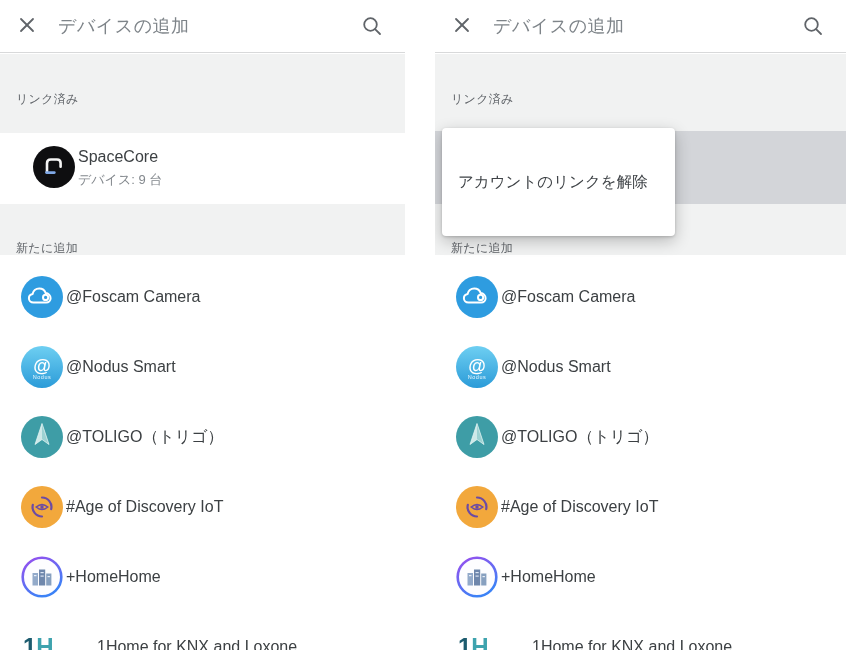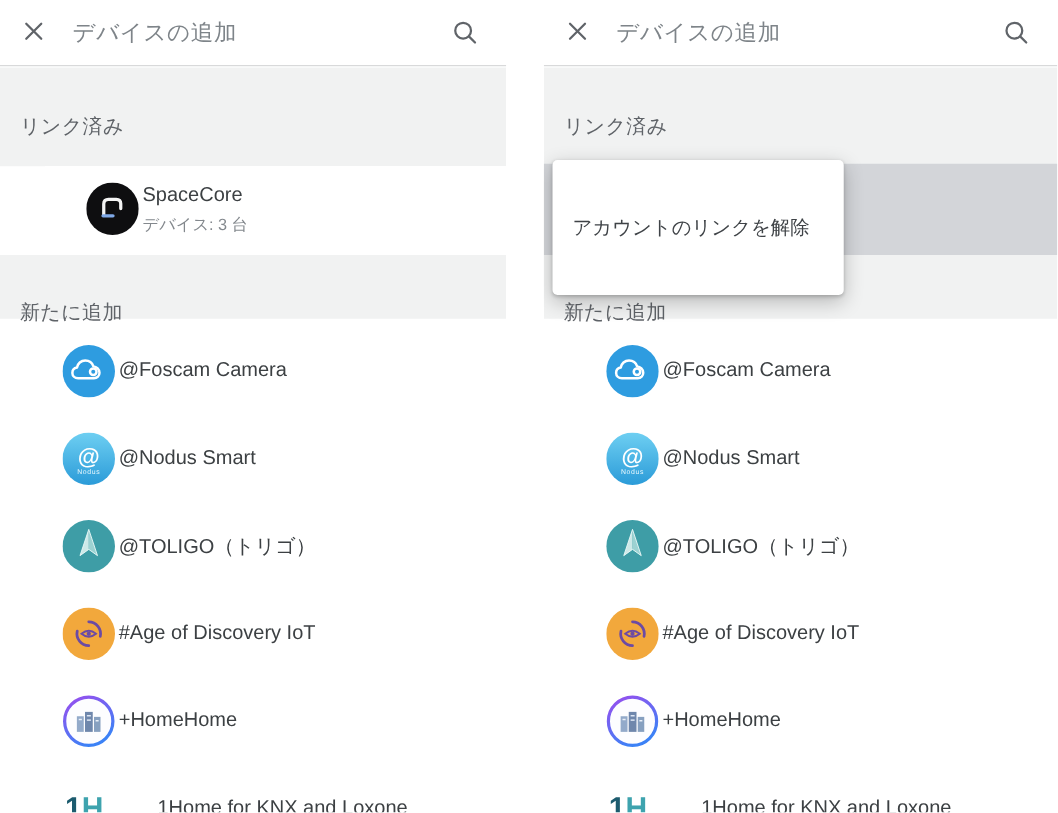--- a/index.html
+++ b/index.html
@@ -16,33 +16,33 @@
   
   .app-header{position:absolute;top:0;left:0;right:0;height:54px;background:#fff;z-index:2;}
   .close-btn{position:absolute;left:16px;top:14px;width:24px;height:24px;cursor:pointer;}
   .page-title{position:absolute;left:58px;top:0;line-height:52px;font-size:18px;color:#7E8489;letter-spacing:.5px;}
   .search-btn{position:absolute;right:20px;top:13px;width:26px;height:26px;cursor:pointer;}
   .hdr-divider{position:absolute;top:52px;left:0;right:0;height:1px;background:#D8D9DA;z-index:2;}
 
   
   .section-linked{position:absolute;top:53px;left:0;right:0;height:80px;background:#F1F2F2;}
   .section-add{position:absolute;top:204px;left:0;right:0;height:51px;background:#F1F2F2;}
-  .section-label{position:absolute;left:16px;font-size:16px;color:#5F6368;letter-spacing:.3px;}
+  .section-label{position:absolute;left:16px;font-size:12px;color:#5F6368;letter-spacing:.3px;}
   .lbl-linked{top:91px;}
   .lbl-add{top:240px;}
 
   
-  .linked-row{position:absolute;top:133px;left:0;right:0;height:71px;background:#fff;cursor:pointer;margin-left:36px;}
+  .linked-row{position:absolute;top:133px;left:0;right:0;height:71px;background:#fff;cursor:pointer;}
   .linked-row .dev-icon{position:absolute;left:33px;top:13px;}
   .linked-name{position:absolute;left:78px;top:15px;font-size:16px;color:#3C4043;}
   .linked-sub{position:absolute;left:78px;top:38px;font-size:13px;color:#83888D;}
 
   
   .device-list{position:absolute;top:255px;left:0;right:0;padding-top:7px;}
-  .device-row{height:70px;display:flex;align-items:center;padding-left:50px;background:#fff;cursor:pointer;}
+  .device-row{height:70px;display:flex;align-items:center;padding-left:21px;background:#fff;cursor:pointer;}
   .dev-icon{width:42px;height:42px;flex:none;}
   .device-label{margin-left:3px;font-size:16px;color:#3C4043;}
   .onehome-logo{width:46px;flex:none;text-align:left;font-weight:700;font-size:24px;line-height:42px;padding-left:2px;}
   .onehome-logo .c1{color:#1C5B6E;}
   .onehome-logo .c2{color:#3EA3AE;}
   .device-row.row-onehome .device-label{margin-left:28px;}
 
   
   .pressed-band{position:absolute;top:131px;left:0;right:0;height:73px;background:#D3D5D9;z-index:5;cursor:pointer;}
   .context-menu{
@@ -89,21 +89,21 @@
 
   <div class="linked-row">
     <span class="dev-icon">
       <svg width="42" height="42" viewBox="0 0 42 42">
         <circle cx="21" cy="21" r="21" fill="#0E0E10"></circle>
         <path d="M14 26 V17.2 Q14 13.5 17.8 13.5 H24 Q27.6 13.5 27.6 17 V20.8" fill="none" stroke="#F4F4F4" stroke-width="2.6" stroke-linecap="round"></path>
         <path d="M13.4 26.6 H21.4" fill="none" stroke="#7FA8E6" stroke-width="2.6" stroke-linecap="round"></path>
       </svg>
     </span>
     <span class="linked-name">SpaceCore</span>
-    <span class="linked-sub">デバイス: 3 台</span>
+    <span class="linked-sub">デバイス: 9 台</span>
   </div>
 
   <div class="section-add"></div>
   <span class="section-label lbl-add">新たに追加</span>
 
   <div class="device-list">
 
     <div class="device-row">
       <span class="dev-icon">
         <svg width="42" height="42" viewBox="0 0 42 42">

